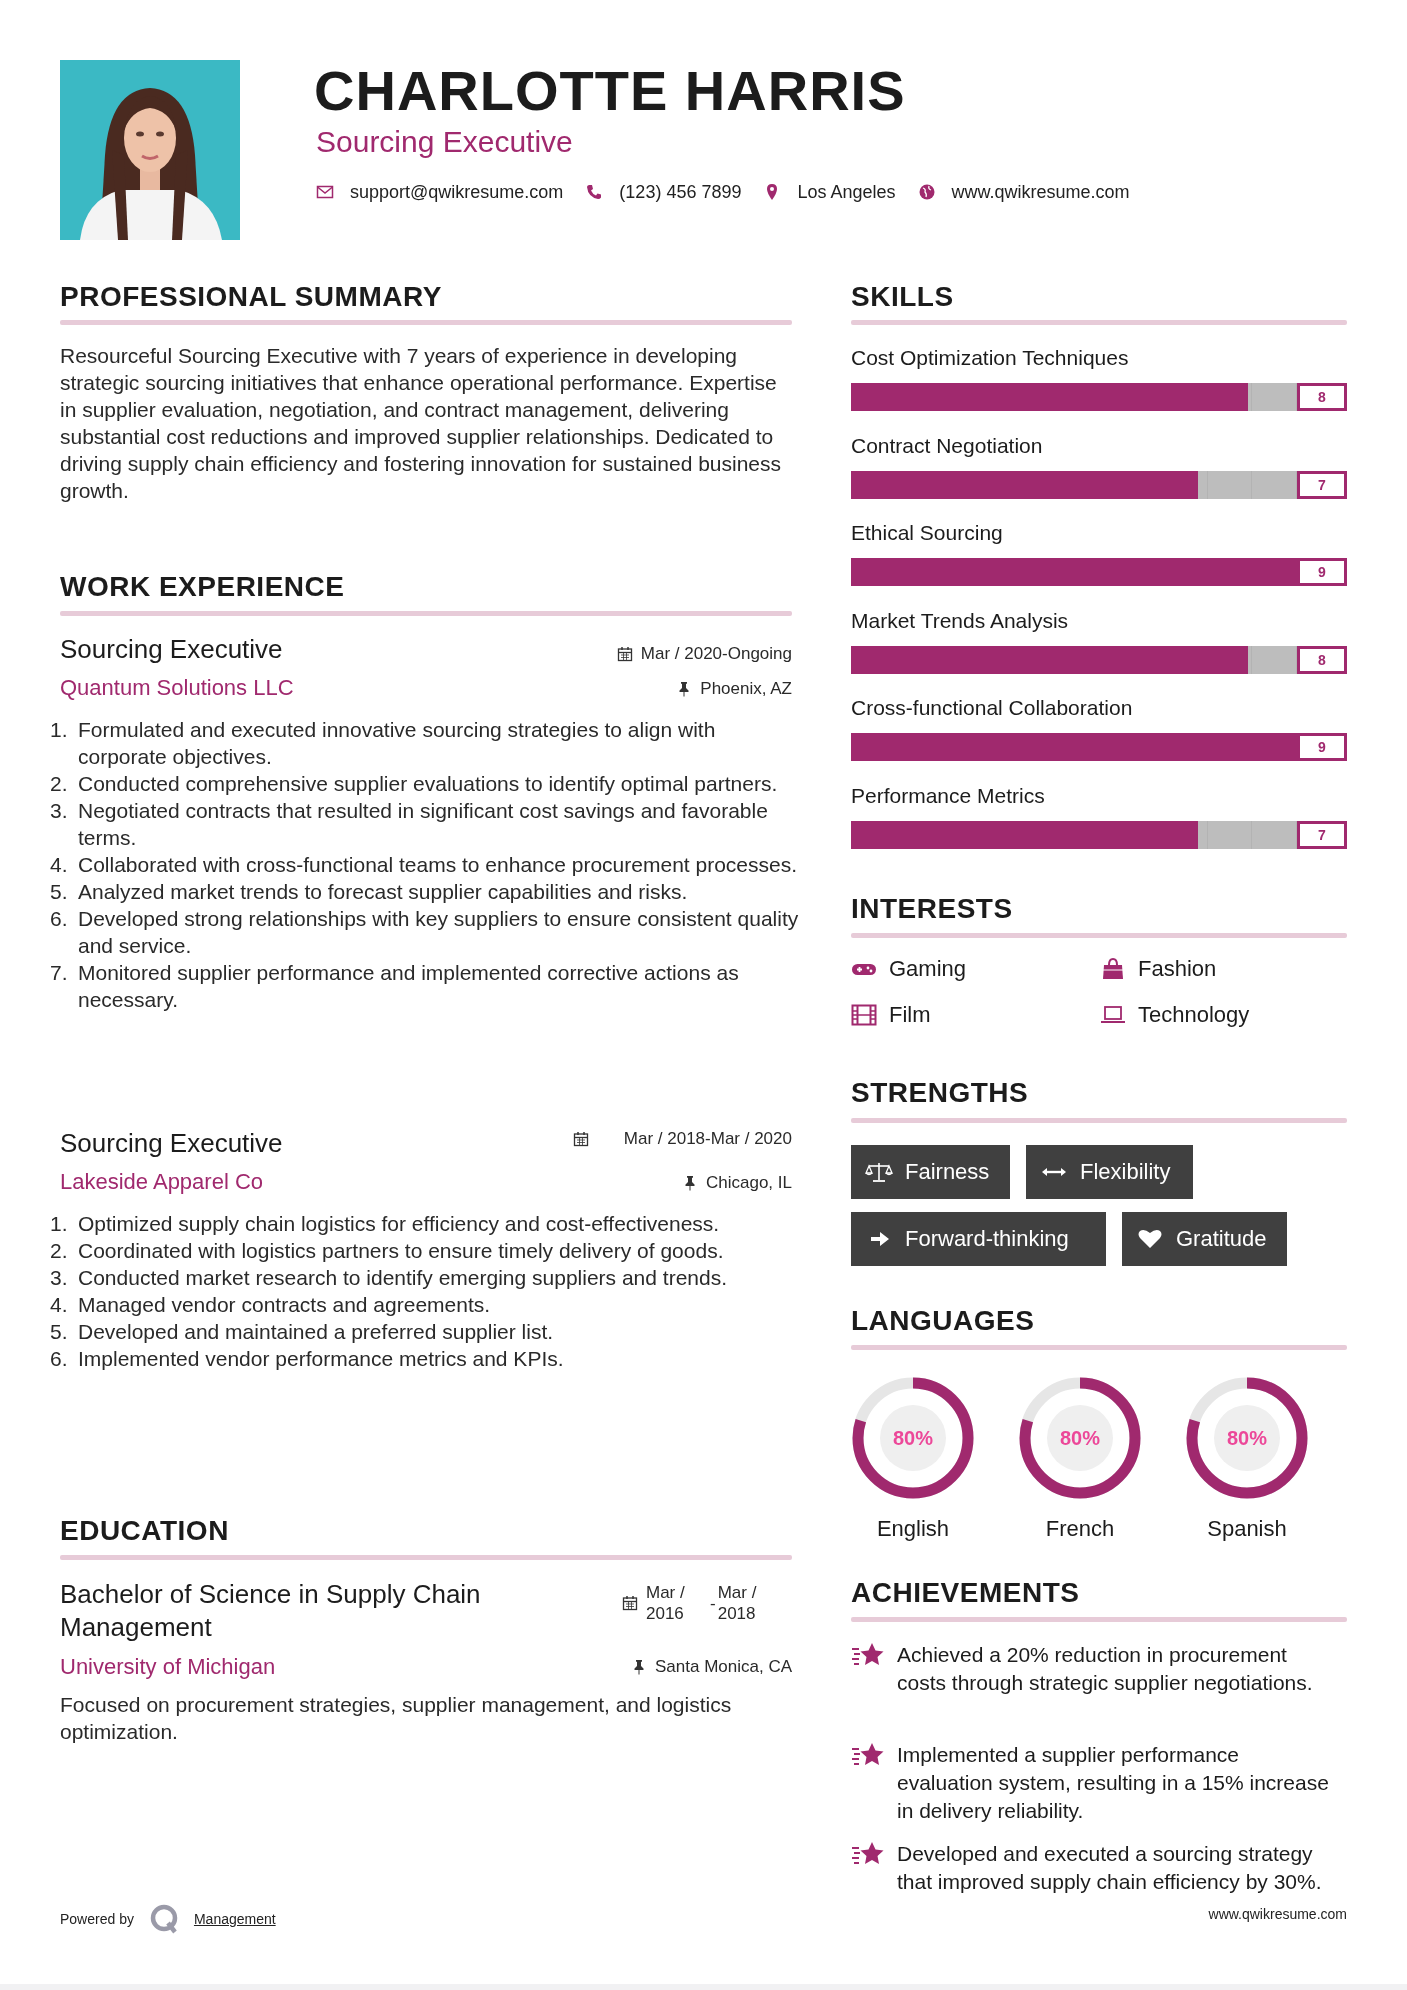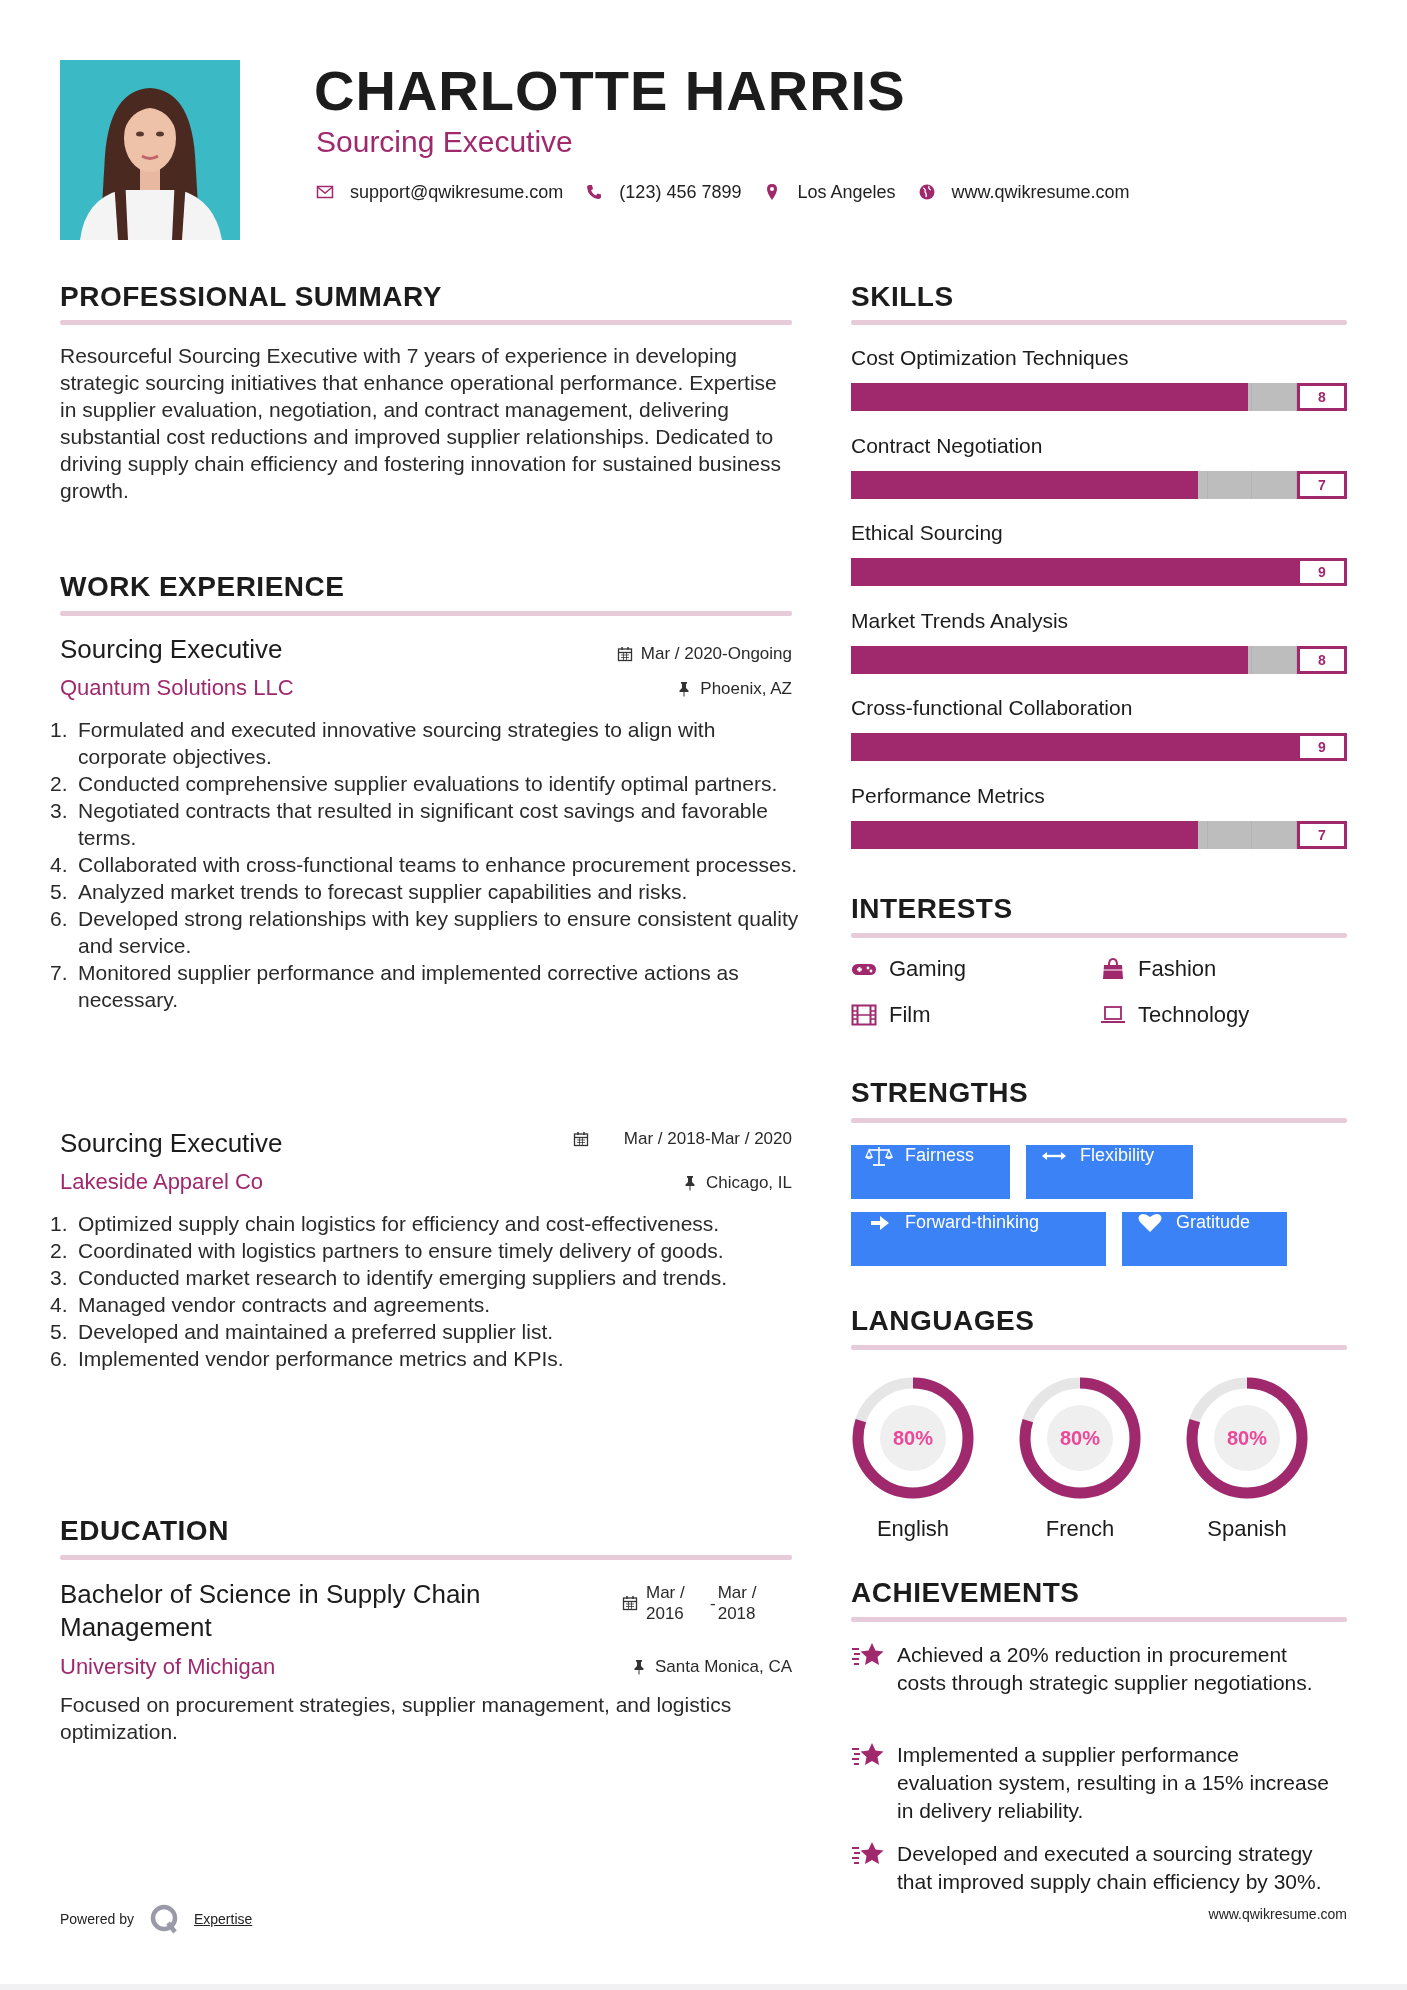--- a/index.html
+++ b/index.html
@@ -41,21 +41,21 @@
   .skill-track .seg { flex: 1; height: 100%; border-right: 1px solid rgba(0,0,0,0.05); }
   .skill-fill { position: absolute; left: 0; top: 0; height: 28px; background: #a0296e; }
   .skill-val { position: absolute; right: 0; top: 0; width: 50px; height: 28px; border: 3px solid #a0296e; background: #fff; color: #a0296e; font-size: 14px; font-weight: 700; display: flex; align-items: center; justify-content: center; }
 
   
   .interest { position: absolute; display: flex; align-items: center; font-size: 22px; color: #1c1c1c; line-height: 26px; }
   .interest .ic { width: 26px; height: 22px; margin-right: 12px; display: inline-flex; align-items: center; }
   .interest .ic svg { width: 26px; height: 22px; }
 
   
-  .chip { position: absolute; height: 54px; background: #3b82f6; color: #fff; font-size: 18px; display: flex; align-items: flex-start; padding: 0 14px; }
+  .chip { position: absolute; height: 54px; background: #404040; color: #fff; font-size: 22px; display: flex; align-items: center; padding: 0 14px; }
   .chip .ic { width: 28px; height: 22px; margin-right: 12px; display: inline-flex; align-items: center; justify-content: center; }
   .chip .ic svg { width: 28px; height: 22px; }
 
   
   .lang { position: absolute; width: 124px; text-align: center; }
   .lang svg { width: 124px; height: 124px; display: block; }
   .lang .pct { position: absolute; left: 0; top: 0; width: 124px; height: 124px; display: flex; align-items: center; justify-content: center; font-size: 20px; font-weight: 700; color: #ec4899; }
   .lang .lname { margin-top: 16px; font-size: 22px; color: #1c1c1c; }
 
   
@@ -485,18 +485,18 @@
     </div>
 
   <div class="powered">
     <span>Powered by</span>
     <span class="q">
       <svg viewBox="0 0 34 34" width="34" height="34">
           <circle cx="16" cy="16" r="11" fill="none" stroke="#9a9aa8" stroke-width="4.5"></circle>
           <line x1="20" y1="21" x2="27" y2="30" stroke="#9a9aa8" stroke-width="4.5"></line>
         </svg>
     </span>
-    <a>Expertise</a>
+    <a>Management</a>
   </div>
   <div class="footer-url">www.qwikresume.com</div>
 
   <div class="bottom-strip"></div>
 </div>
 
 </body></html>

